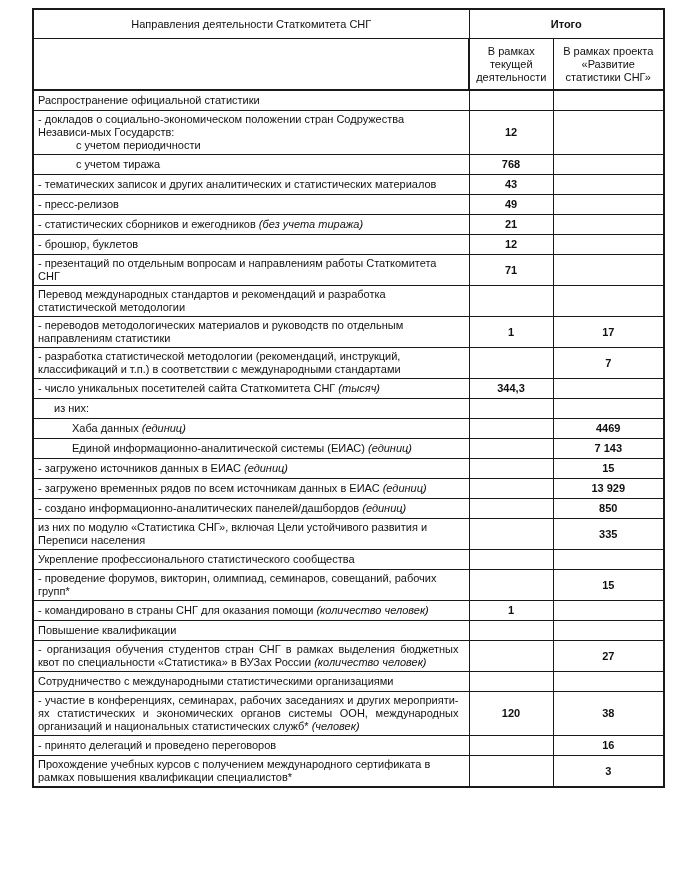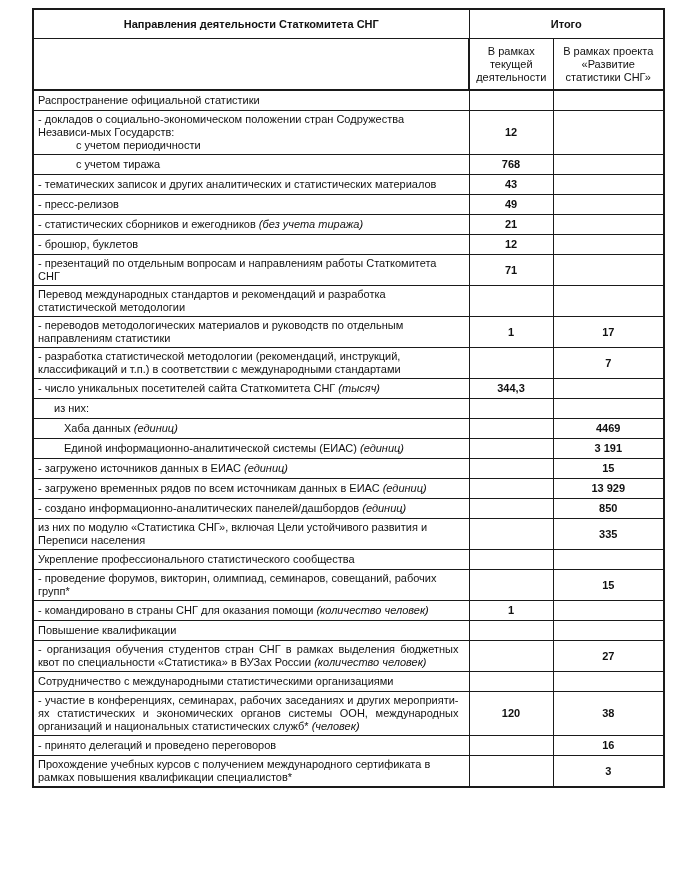--- a/index.html
+++ b/index.html
@@ -26,21 +26,21 @@
   }
   table.report td, table.report th {
     border: 1px solid #1a1a1a;
     font-size: 11px;
     line-height: 13px;
     vertical-align: middle;
     overflow: hidden;
   }
   
   th.h-title {
-    font-weight: bold;
+    font-weight: normal;
     font-size: 11.5px;
     text-align: center;
     height: 24px;
     padding: 2px 4px;
     border-right: 2px solid #1a1a1a;
   }
   th.h-total {
     font-weight: bold;
     font-size: 11.5px;
     text-align: center;
@@ -58,21 +58,21 @@
   }
   
   td.c-label {
     padding: 2px 10px 2px 4px;
     border-right: 2px solid #1a1a1a;
     height: 15px;
   }
   td.c-label.section { font-weight: normal; }
   td.c-label.justify { text-align: justify; }
   td.c-label.ind-1 { padding-left: 20px; }
-  td.c-label.ind-2 { padding-left: 30px; }
+  td.c-label.ind-2 { padding-left: 38px; }
   td.c-label.ind-3 { padding-left: 42px; }
   td.c-label .subline { padding-left: 38px; }
   td.c-label em { }
   td.c-val {
     text-align: center;
     font-weight: bold;
     padding: 2px 2px;
   }
 </style>
 </head>
@@ -164,21 +164,21 @@
           <td class="c-val"></td>
         </tr>
         <tr>
           <td class="c-label ind-2"><span>Хаба данных </span><em>(единиц)</em></td>
           <td class="c-val"></td>
           <td class="c-val">4469</td>
         </tr>
         <tr>
           <td class="c-label ind-2"><span>Единой информационно-аналитической системы (ЕИАС) </span><em>(единиц)</em></td>
           <td class="c-val"></td>
-          <td class="c-val">3 191</td>
+          <td class="c-val">7 143</td>
         </tr>
         <tr>
           <td class="c-label"><span>- загружено источников данных в ЕИАС </span><em>(единиц)</em></td>
           <td class="c-val"></td>
           <td class="c-val">15</td>
         </tr>
         <tr>
           <td class="c-label"><span>- загружено временных рядов по всем источникам данных в ЕИАС </span><em>(единиц)</em></td>
           <td class="c-val"></td>
           <td class="c-val">13 929</td>

